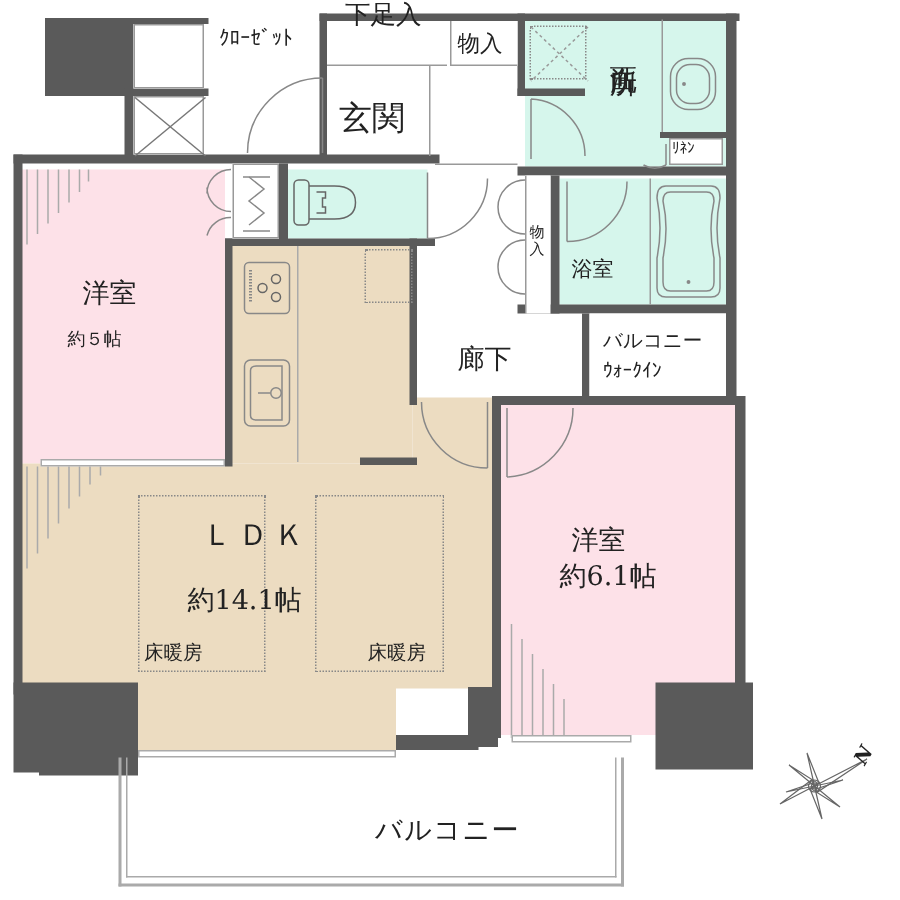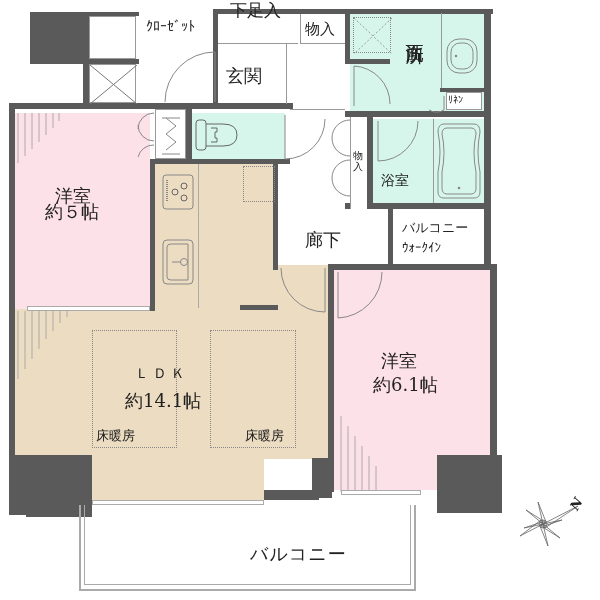--- a/index.html
+++ b/index.html
@@ -68,21 +68,21 @@
 </div>
 <div class="lbl" style="left:146px;top:18px;font-size:14px;">ｸﾛｰｾﾞｯﾄ</div>
 <svg style="left:163px;top:50px;" width="55" height="54">
     <path d="M52 2 A50 50 0 0 0 2 52" fill="none" stroke="#888"></path>
     <line x1="52" y1="2" x2="52" y2="52" stroke="#888"></line>
   </svg>
 <div class="abs white" style="left:218px;top:14px;width:80px;height:30px;border-bottom:1px solid #999;"></div>
 <div class="lbl" style="left:230px;top:0;font-size:17px;">下足入</div>
 <div class="abs white" style="left:300px;top:14px;width:45px;height:30px;border-left:1px solid #999;border-bottom:1px solid #999;"></div>
 <div class="lbl" style="left:305px;top:20px;font-size:15px;">物入</div>
-<div class="lbl" style="left:226px;top:66px;font-size:18px;font-family:Liberation Mono, monospace;">玄関</div>
+<div class="lbl" style="left:226px;top:66px;font-size:22px;">玄関</div>
 <div class="abs" style="left:286px;top:44px;width:1px;height:60px;background:#999;"></div>
 
 <div class="abs dot" style="left:353px;top:17px;width:38px;height:36px;">
   <svg width="38" height="36">
       <line x1="0" y1="0" x2="38" y2="36" stroke="#999" stroke-dasharray="2 2"></line>
       <line x1="38" y1="0" x2="0" y2="36" stroke="#999" stroke-dasharray="2 2"></line>
     </svg>
 </div>
 <div class="lbl vtext" style="left:403px;top:30px;font-size:18px;">洗面所</div>
 <div class="abs" style="left:441px;top:13px;width:43px;height:75px;border-left:1px solid #999;"></div>
@@ -142,21 +142,21 @@
 <div class="lbl" style="left:402px;top:220px;font-size:13px;">バルコニー</div>
 <div class="lbl" style="left:402px;top:240px;font-size:13px;">ｳｫｰｸｲﾝ</div>
 <svg style="left:279px;top:266px;" width="48" height="48">
     <path d="M2 2 A44 44 0 0 0 46 46 M46 2 V46" fill="none" stroke="#888"></path>
   </svg>
 <svg style="left:336px;top:270px;" width="48" height="50">
     <path d="M2 2 V48 M2 48 A46 46 0 0 0 46 2" fill="none" stroke="#888"></path>
   </svg>
 
 <div class="lbl" style="left:55px;top:185px;font-size:18px;">洋室</div>
-<div class="lbl" style="left:45px;top:201px;font-size:18px;">約５帖</div>
+<div class="lbl" style="left:45px;top:219px;font-size:12px;">約５帖</div>
 <svg style="left:15px;top:113px;" width="45" height="50">
     <g stroke="#aaa">
       <line x1="3" y1="0" x2="3" y2="50"></line>
       <line x1="10" y1="0" x2="10" y2="43"></line>
       <line x1="17" y1="0" x2="17" y2="36"></line>
       <line x1="24" y1="0" x2="24" y2="29"></line>
       <line x1="31" y1="0" x2="31" y2="22"></line>
       <line x1="38" y1="0" x2="38" y2="15"></line>
       <line x1="44" y1="0" x2="44" y2="8"></line>
     </g>
@@ -186,21 +186,21 @@
       <line x1="17" y1="0" x2="17" y2="48"></line>
       <line x1="24" y1="0" x2="24" y2="38"></line>
       <line x1="31" y1="0" x2="31" y2="28"></line>
       <line x1="38" y1="0" x2="38" y2="20"></line>
       <line x1="45" y1="0" x2="45" y2="12"></line>
       <line x1="52" y1="0" x2="52" y2="6"></line>
     </g>
   </svg>
 <div class="abs dot" style="left:92px;top:330px;width:85px;height:118px;"></div>
 <div class="abs dot" style="left:210px;top:330px;width:86px;height:118px;"></div>
-<div class="lbl" style="left:135px;top:365px;font-size:14px;letter-spacing:4px;">ＬＤＫ</div>
+<div class="lbl" style="left:135px;top:344px;font-size:20px;letter-spacing:4px;">ＬＤＫ</div>
 <div class="lbl" style="left:125px;top:390px;font-size:18px;">約14.1帖</div>
 <div class="lbl" style="left:96px;top:428px;font-size:13px;">床暖房</div>
 <div class="lbl" style="left:245px;top:428px;font-size:13px;">床暖房</div>
 <div class="abs white" style="left:92px;top:500px;width:172px;height:5px;border:1px solid #aaa;"></div>
 
 <div class="lbl" style="left:381px;top:350px;font-size:18px;">洋室</div>
 <div class="lbl" style="left:373px;top:374px;font-size:18px;">約6.1帖</div>
 <svg style="left:340px;top:416px;" width="40" height="76">
     <g stroke="#aaa">
       <line x1="1" y1="0" x2="1" y2="76"></line>

